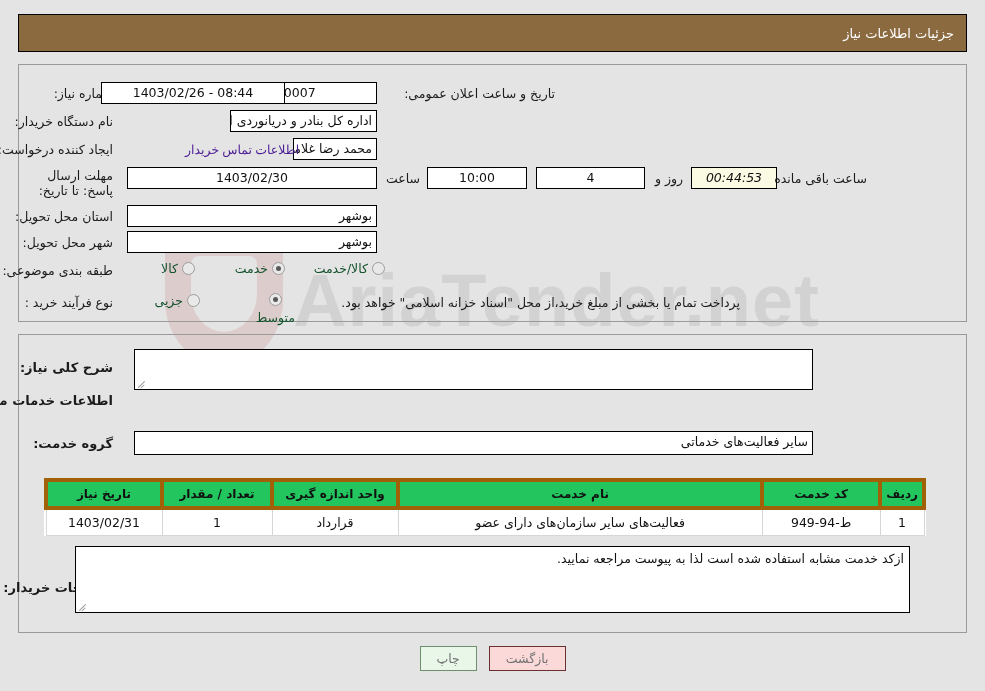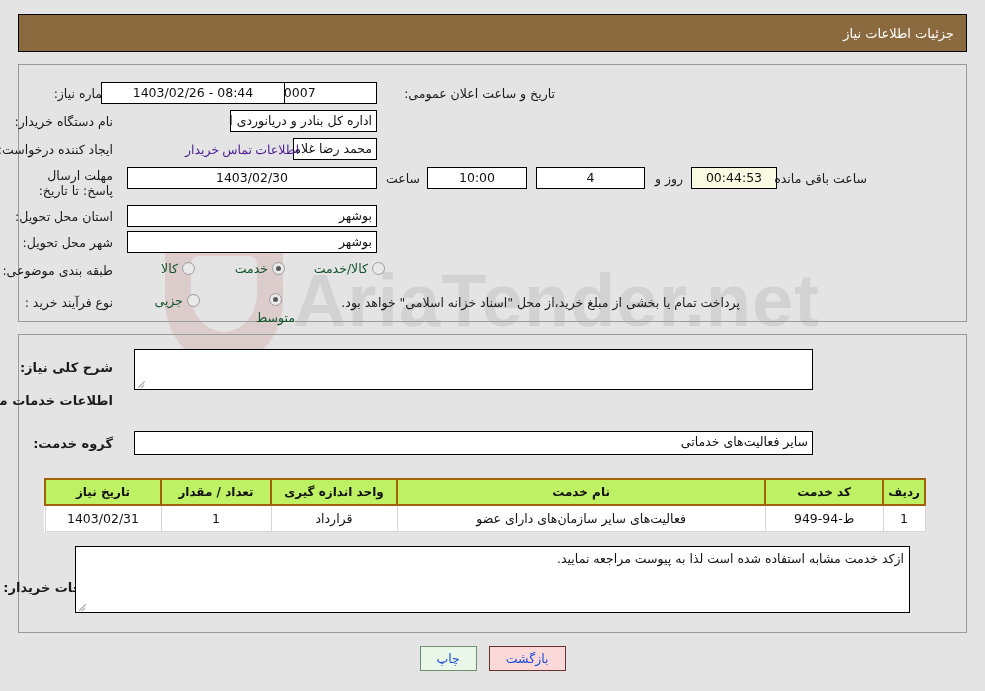--- a/index.html
+++ b/index.html
@@ -178,22 +178,22 @@
   .tbl {
     position: absolute;
     left: 44px; top: 478px;
     width: 882px;
     border-collapse: collapse;
     font-size: 12.5px;
     z-index: 3;
     background: #fff;
   }
   .tbl th {
-    background: #bef264;
-    border: 2px solid #a16207;
+    background: #22c55e;
+    border: 4px solid #a16207;
     color: #111;
     font-weight: bold;
     padding: 5px 4px;
     text-align: center;
     font-size: 12px;
   }
   .tbl td {
     background: #fff;
     border: 1px solid #d6d6d6;
     padding: 5px 4px;
@@ -209,21 +209,21 @@
     justify-content: center;
     gap: 12px;
     z-index: 4;
   }
   .btn {
     border: 1px solid #444;
     font-size: 12.5px;
     padding: 3px 16px;
     cursor: pointer;
     font-family: "DejaVu Sans", "Liberation Sans", sans-serif;
-    color: #1d4ed8;
+    color: #737373;
     line-height: 17px;
   }
   .btn-print  { background: #e9f7e9; border-color: #6d8f6d; }
   .btn-back   { background: #fbd9d9; border-color: #6b3030; }
 </style>
 </head>
 <body>
 
 <div class="watermark">
   <div class="wm-inner">
@@ -250,21 +250,21 @@
 <div class="lbl" style="right:872px; top:142px;">ایجاد کننده درخواست:</div>
 <div class="fld right" style="right:608px; top:138px; left:293px; height:22px;">محمد رضا غلامپور کارشناس امور مالی اداره کل بنادر و دریانوردی استان بوشهر</div>
 <div class="link" style="left:185px; top:142px;">اطلاعات تماس خریدار</div>
 
 <div class="lbl" style="right:872px; top:168px; width:84px; text-align:right; line-height:15px; white-space:normal;">مهلت ارسال پاسخ: تا تاریخ:</div>
 <div class="fld center" style="right:608px; top:167px; width:250px; height:22px;">1403/02/30</div>
 <div class="lbl" style="right:565px; top:171px;">ساعت</div>
 <div class="fld center" style="right:458px; top:167px; width:100px; height:22px;">10:00</div>
 <div class="fld center" style="right:340px; top:167px; width:109px; height:22px;">4</div>
 <div class="lbl" style="right:302px; top:171px;">روز و</div>
-<div class="fld center yellow" style="right:208px; top:167px; width:86px; height:22px;">00:44:53</div>
+<div class="fld center yellow" style="right:208px; top:167px; width:86px; height:22px;font-style:italic;">00:44:53</div>
 <div class="lbl" style="right:118px; top:171px;">ساعت باقی مانده</div>
 
 <div class="lbl" style="right:872px; top:209px;">استان محل تحویل:</div>
 <div class="fld right" style="right:608px; top:205px; width:250px; height:22px;">بوشهر</div>
 
 <div class="lbl" style="right:872px; top:235px;">شهر محل تحویل:</div>
 <div class="fld right" style="right:608px; top:231px; width:250px; height:22px;">بوشهر</div>
 
 <div class="lbl" style="right:872px; top:263px;">طبقه بندی موضوعی:</div>
 <div class="radio-wrap" style="right:790px; top:261px;">

